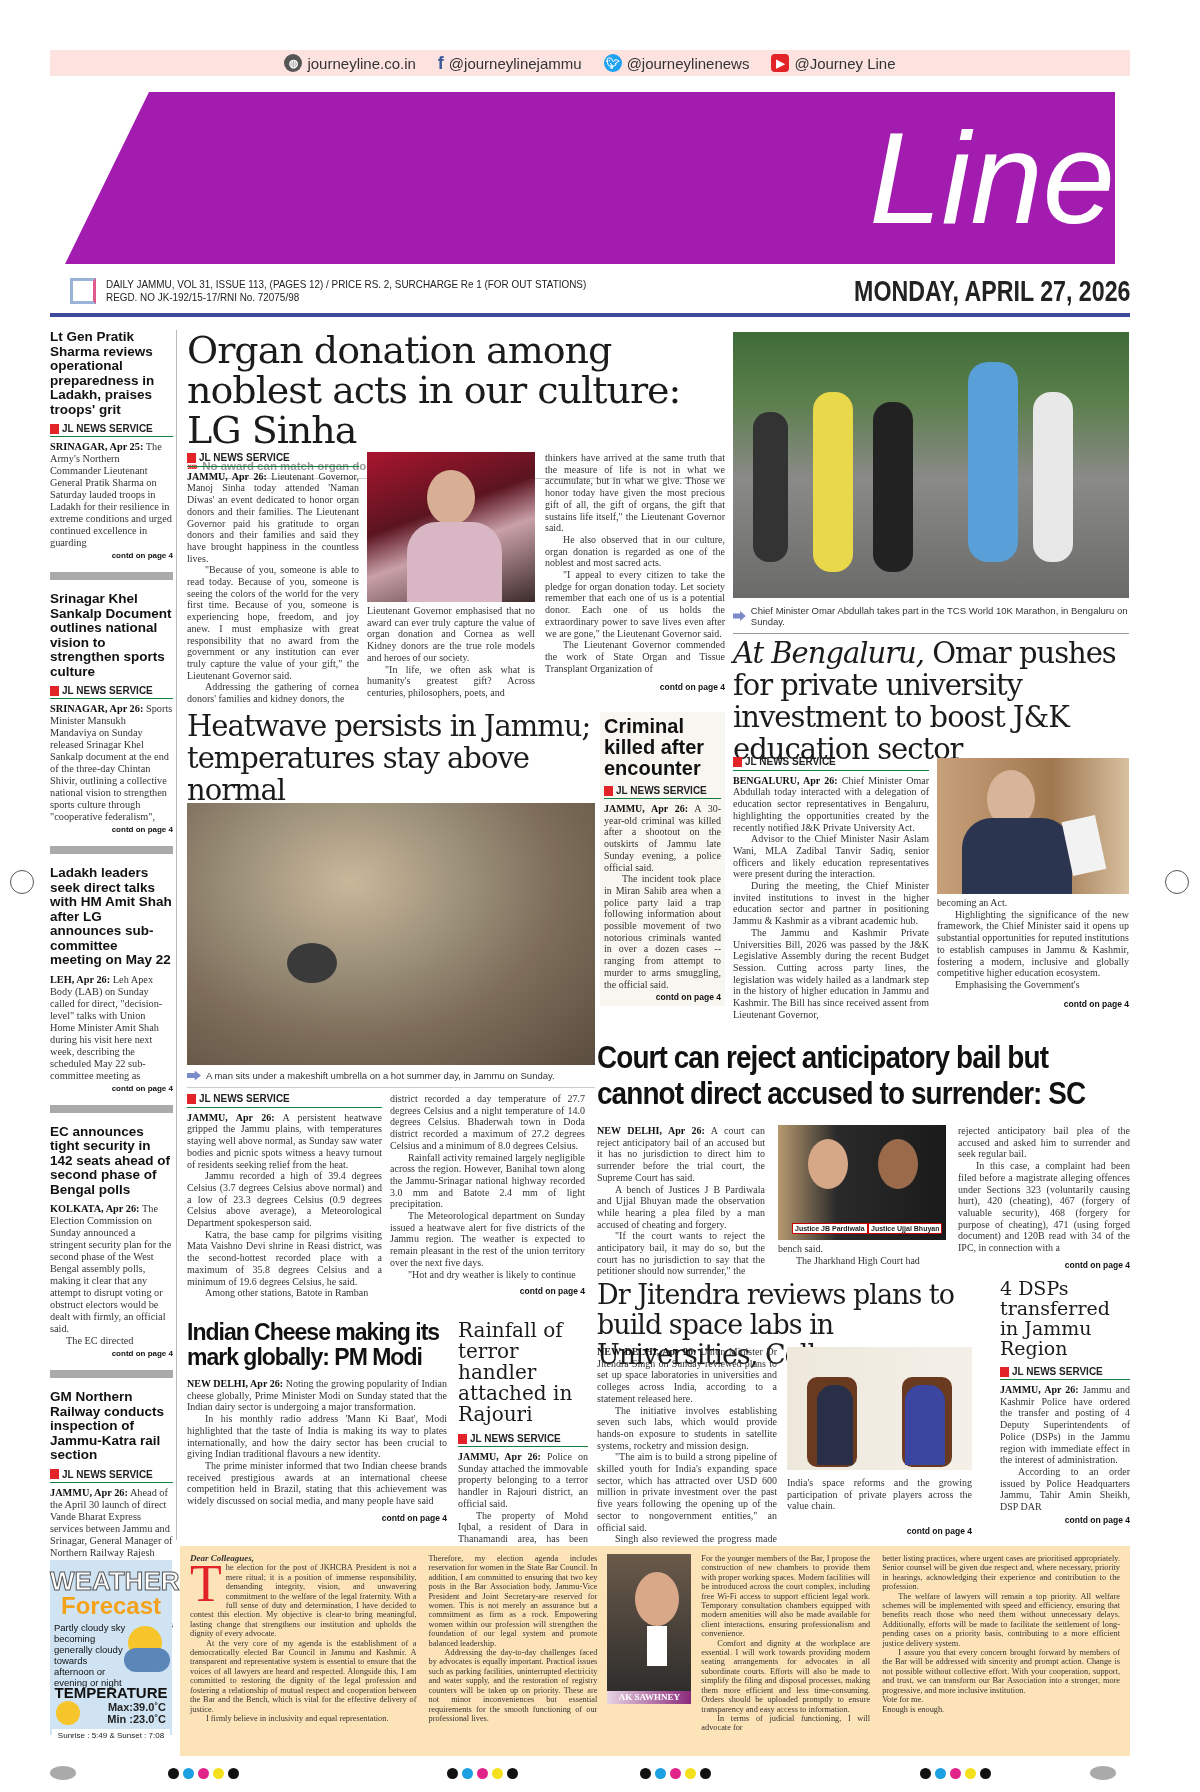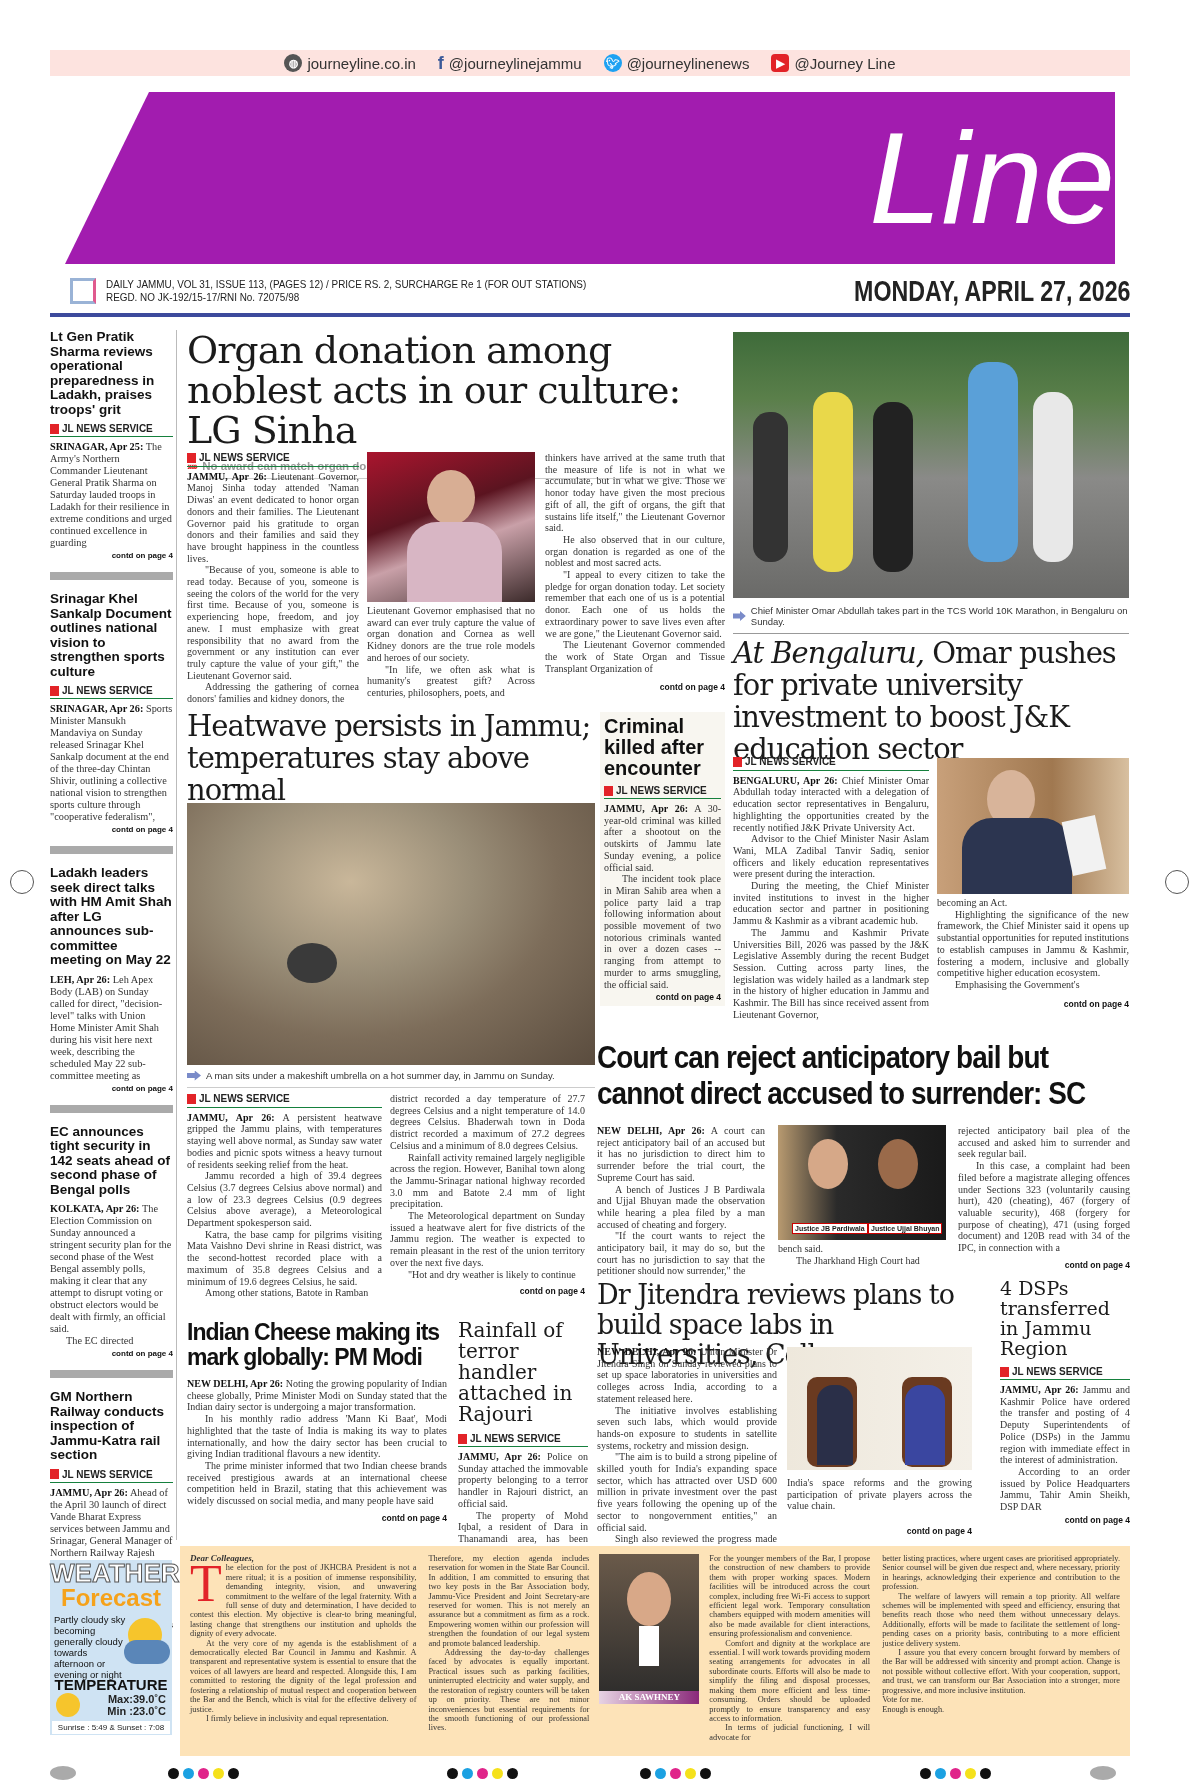--- a/index.html
+++ b/index.html
@@ -282,21 +282,21 @@
   <h2 class="hd-serif" style="font-size:19px;line-height:20px;letter-spacing:0">4 DSPs transferred in Jammu Region</h2>
   <div class="jl" style="margin-top:8px">JL NEWS SERVICE</div>
   <div class="body">
     <p class="first"><b>JAMMU, Apr 26:</b> <span>Jammu and Kashmir Police have ordered the transfer and posting of 4 Deputy Superintendents of Police (DSPs) in the Jammu region with immediate effect in the interest of administration.</span></p>
     <p>According to an order issued by Police Headquarters Jammu, Tahir Amin Sheikh, DSP DAR</p>
   </div>
   <div class="contd" style="font-size:8.5px">contd on page 4</div>
 </div>
 
 <div class="abs weather">
-  <div style="text-align:center;font-size:26px;font-weight:bold;color:#fff;-webkit-text-stroke:1px #555;line-height:26px;padding-top:0">WEATHER</div>
+  <div style="text-align:center;font-size:26px;font-weight:bold;color:#fff;-webkit-text-stroke:1px #555;line-height:26px;padding-top:8px">WEATHER</div>
   <div style="text-align:center;font-size:24px;font-weight:bold;color:#f5a21b;line-height:24px">Forecast</div>
   <div style="position:relative;height:62px;margin-top:4px">
     <div style="font-size:9.5px;line-height:11px;color:#111;width:80px;padding-left:4px;position:relative;z-index:2">Partly cloudy sky becoming generally cloudy towards afternoon or evening or night</div>
     <div style="position:absolute;right:10px;top:4px;width:34px;height:34px;border-radius:50%;background:#f6c52c"></div>
     <div style="position:absolute;right:2px;top:26px;width:46px;height:24px;border-radius:14px;background:#5a86b8"></div>
   </div>
   <div style="text-align:center;font-size:15px;font-weight:bold;color:#111">TEMPERATURE</div>
   <div style="display:flex;align-items:center;padding:0 6px">
     <div style="width:24px;height:24px;border-radius:50%;background:#f6c52c;flex:none"></div>
     <div style="margin-left:auto;text-align:right;font-size:11px;font-weight:bold;color:#222">
@@ -313,21 +313,21 @@
     <p><span style="float:left;font-size:52px;line-height:42px;color:#e22328;margin-right:4px">T</span><span>he election for the post of JKHCBA President is not a mere ritual; it is a position of immense responsibility, demanding integrity, vision, and unwavering commitment to the welfare of the legal fraternity. With a full sense of duty and determination, I have decided to contest this election. My objective is clear-to bring meaningful, lasting change that strengthens our institution and upholds the dignity of every advocate.</span></p>
     <p style="text-indent:16px">At the very core of my agenda is the establishment of a democratically elected Bar Council in Jammu and Kashmir. A transparent and representative system is essential to ensure that the voices of all lawyers are heard and respected. Alongside this, I am committed to restoring the dignity of the legal profession and fostering a relationship of mutual respect and cooperation between the Bar and the Bench, which is vital for the effective delivery of justice.</p>
     <p style="text-indent:16px">I firmly believe in inclusivity and equal representation.</p>
   </div>
   <div class="col" style="flex:1.95;display:flex;flex-direction:column">
     <div style="display:flex;gap:10px">
       <div style="flex:1">
         <p>Therefore, my election agenda includes reservation for women in the State Bar Council. In addition, I am committed to ensuring that two key posts in the Bar Association body, Jammu-Vice President and Joint Secretary-are reserved for women. This is not merely an assurance but a commitment as firm as a rock. Empowering women within our profession will strengthen the foundation of our legal system and promote balanced leadership.</p>
         <p style="text-indent:16px">Addressing the day-to-day challenges faced by advocates is equally important. Practical issues such as parking facilities, uninterrupted electricity and water supply, and the restoration of registry counters will be taken up on priority. These are not minor inconveniences but essential requirements for the smooth functioning of our professional lives.</p>
       </div>
-      <div style="width:100px;height:150px;background:linear-gradient(180deg,#6a5a4a,#2a2a2a);position:relative;flex:none">
+      <div style="width:84px;height:150px;background:linear-gradient(180deg,#6a5a4a,#2a2a2a);position:relative;flex:none">
         <div style="position:absolute;left:28px;top:18px;width:44px;height:54px;border-radius:50%;background:#d8a888"></div>
         <div style="position:absolute;left:40px;top:72px;width:20px;height:40px;background:#fff"></div>
         <div style="position:absolute;left:0;bottom:0;width:100%;background:linear-gradient(90deg,#e7d3e3,#8a2a7a);color:#fff;font-weight:bold;font-size:9px;text-align:center;padding:2px">AK SAWHNEY</div>
       </div>
       <div style="flex:1">
         <p>For the younger members of the Bar, I propose the construction of new chambers to provide them with proper working spaces. Modern facilities will be introduced across the court complex, including free Wi-Fi access to support efficient legal work. Temporary consultation chambers equipped with modern amenities will also be made available for client interactions, ensuring professionalism and convenience.</p>
         <p style="text-indent:16px">Comfort and dignity at the workplace are essential. I will work towards providing modern seating arrangements for advocates in all subordinate courts. Efforts will also be made to simplify the filing and disposal processes, making them more efficient and less time-consuming. Orders should be uploaded promptly to ensure transparency and easy access to information.</p>
         <p style="text-indent:16px">In terms of judicial functioning, I will advocate for</p>
       </div>
     </div>

